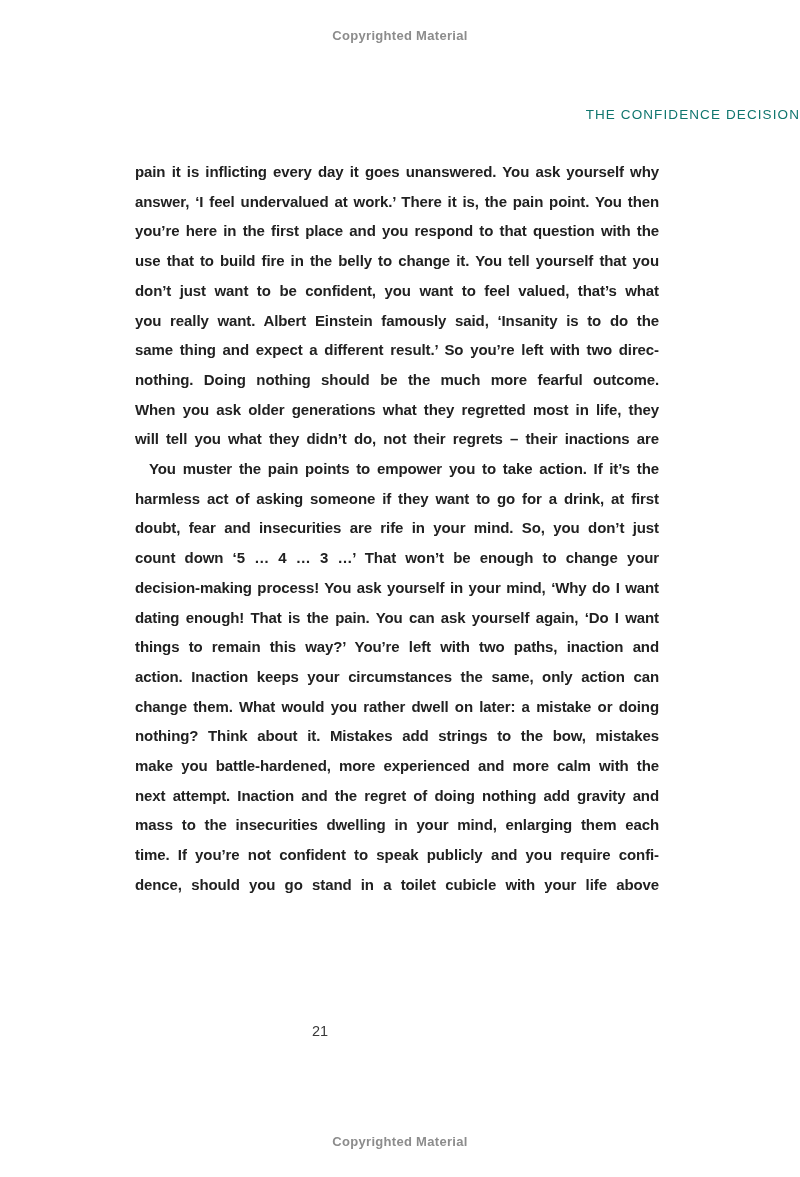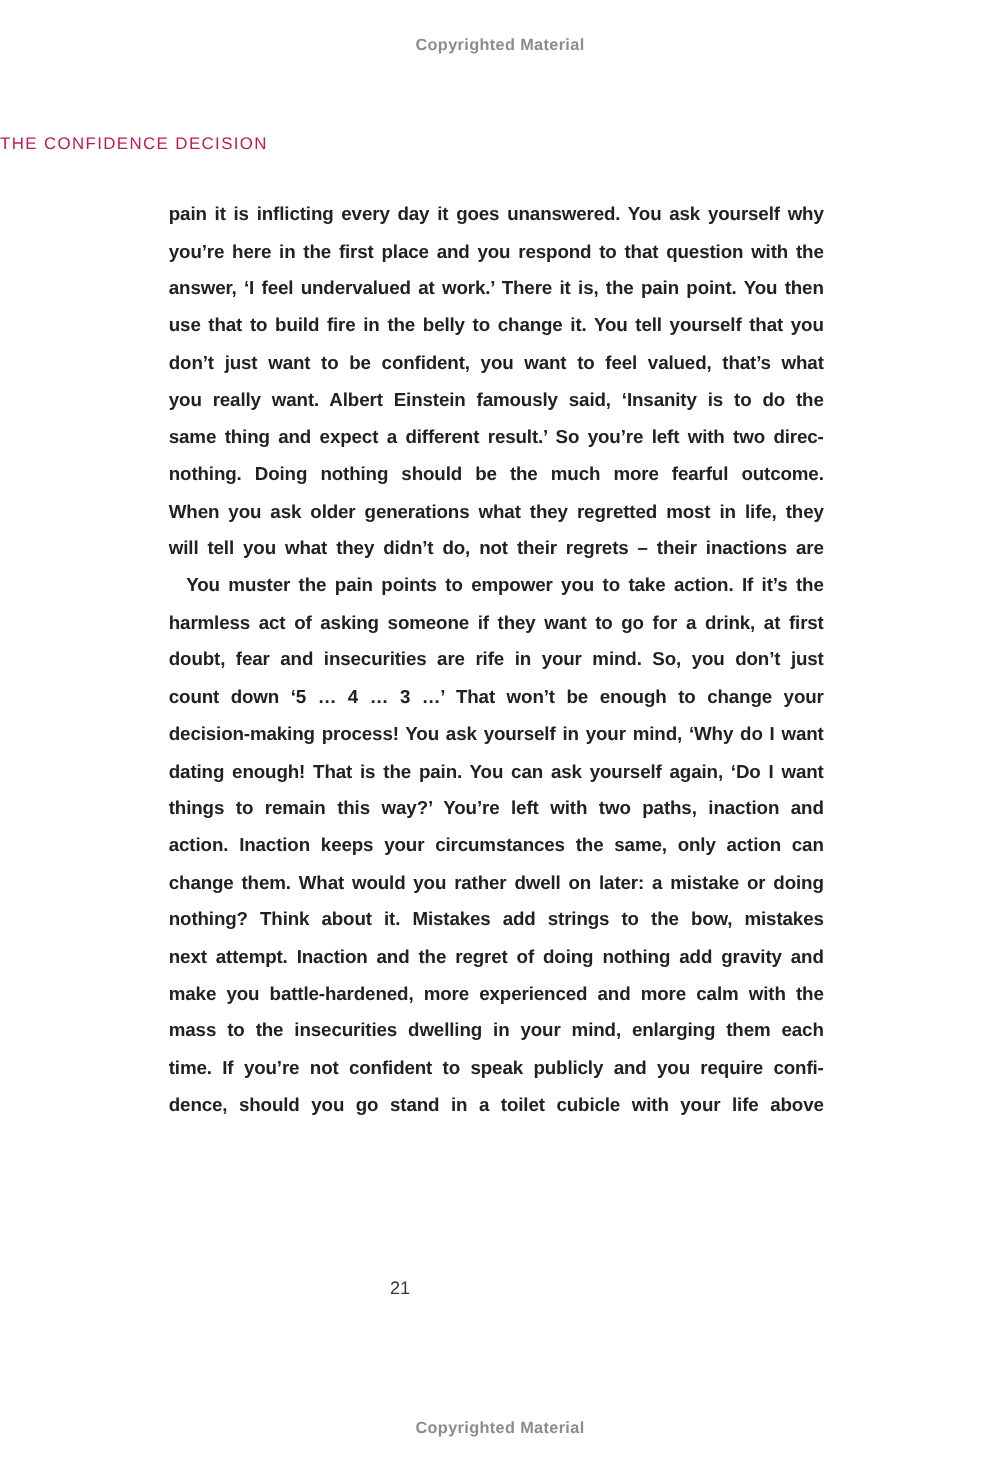--- a/index.html
+++ b/index.html
@@ -22,25 +22,25 @@
     letter-spacing: 0.3px;
     color: #8c8c8c;
   }
   .copyright-top { top: 28px; }
   .copyright-bottom { top: 1134px; }
   .running-head {
     position: absolute;
     top: 107px;
     left: 0;
     width: 800px;
-    text-align: left;
+    text-align: right;
     font-size: 13.5px;
     font-weight: 400;
     letter-spacing: 1.1px;
-    color: #be185d;
+    color: #0f766e;
   }
   .page-body {
     position: absolute;
     top: 157px;
     left: 135px;
     width: 524px;
     color: #212121;
     font-size: 15px;
     line-height: 29.7px;
     letter-spacing: -0.1px;
@@ -68,43 +68,43 @@
 
 <div class="page">
 
   <div class="copyright-notice copyright-top">Copyrighted Material</div>
 
   <div class="running-head">THE CONFIDENCE DECISION</div>
 
   <div class="page-body">
       <div class="paragraph">
         <div class="line">pain it is inflicting every day it goes unanswered. You ask yourself why</div>
+        <div class="line">answer, ‘I feel undervalued at work.’ There it is, the pain point. You then</div>
         <div class="line">you’re here in the first place and you respond to that question with the</div>
-        <div class="line">answer, ‘I feel undervalued at work.’ There it is, the pain point. You then</div>
         <div class="line">use that to build fire in the belly to change it. You tell yourself that you</div>
         <div class="line">don’t just want to be confident, you want to feel valued, that’s what</div>
         <div class="line">you really want. Albert Einstein famously said, ‘Insanity is to do the</div>
         <div class="line">same thing and expect a different result.’ So you’re left with two direc-</div>
         <div class="line">nothing. Doing nothing should be the much more fearful outcome.</div>
         <div class="line">When you ask older generations what they regretted most in life, they</div>
         <div class="line">will tell you what they didn’t do, not their regrets – their inactions are</div>
       </div>
       <div class="paragraph">
         <div class="line indent">You muster the pain points to empower you to take action. If it’s the</div>
         <div class="line">harmless act of asking someone if they want to go for a drink, at first</div>
         <div class="line">doubt, fear and insecurities are rife in your mind. So, you don’t just</div>
         <div class="line">count down ‘5 … 4 … 3 …’ That won’t be enough to change your</div>
         <div class="line">decision-making process! You ask yourself in your mind, ‘Why do I want</div>
         <div class="line">dating enough! That is the pain. You can ask yourself again, ‘Do I want</div>
         <div class="line">things to remain this way?’ You’re left with two paths, inaction and</div>
         <div class="line">action. Inaction keeps your circumstances the same, only action can</div>
         <div class="line">change them. What would you rather dwell on later: a mistake or doing</div>
         <div class="line">nothing? Think about it. Mistakes add strings to the bow, mistakes</div>
+        <div class="line">make you battle-hardened, more experienced and more calm with the</div>
         <div class="line">next attempt. Inaction and the regret of doing nothing add gravity and</div>
-        <div class="line">make you battle-hardened, more experienced and more calm with the</div>
         <div class="line">mass to the insecurities dwelling in your mind, enlarging them each</div>
         <div class="line">time. If you’re not confident to speak publicly and you require confi-</div>
         <div class="line">dence, should you go stand in a toilet cubicle with your life above</div>
       </div>
     </div>
 
   <div class="page-number">21</div>
 
   <div class="copyright-notice copyright-bottom">Copyrighted Material</div>
 

